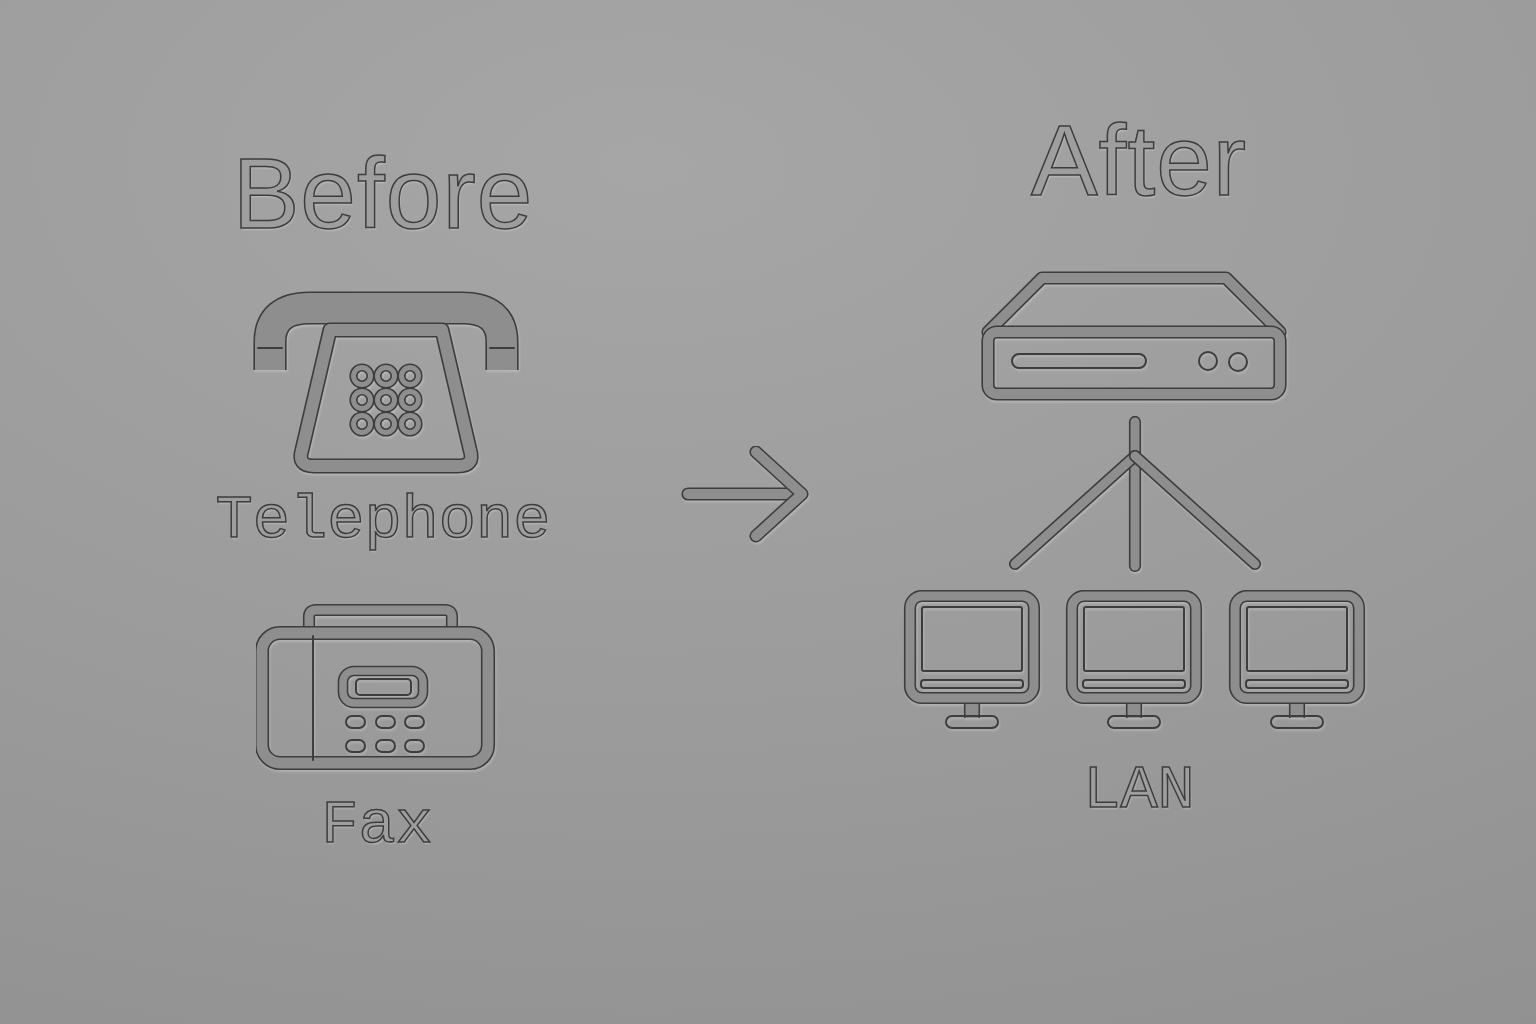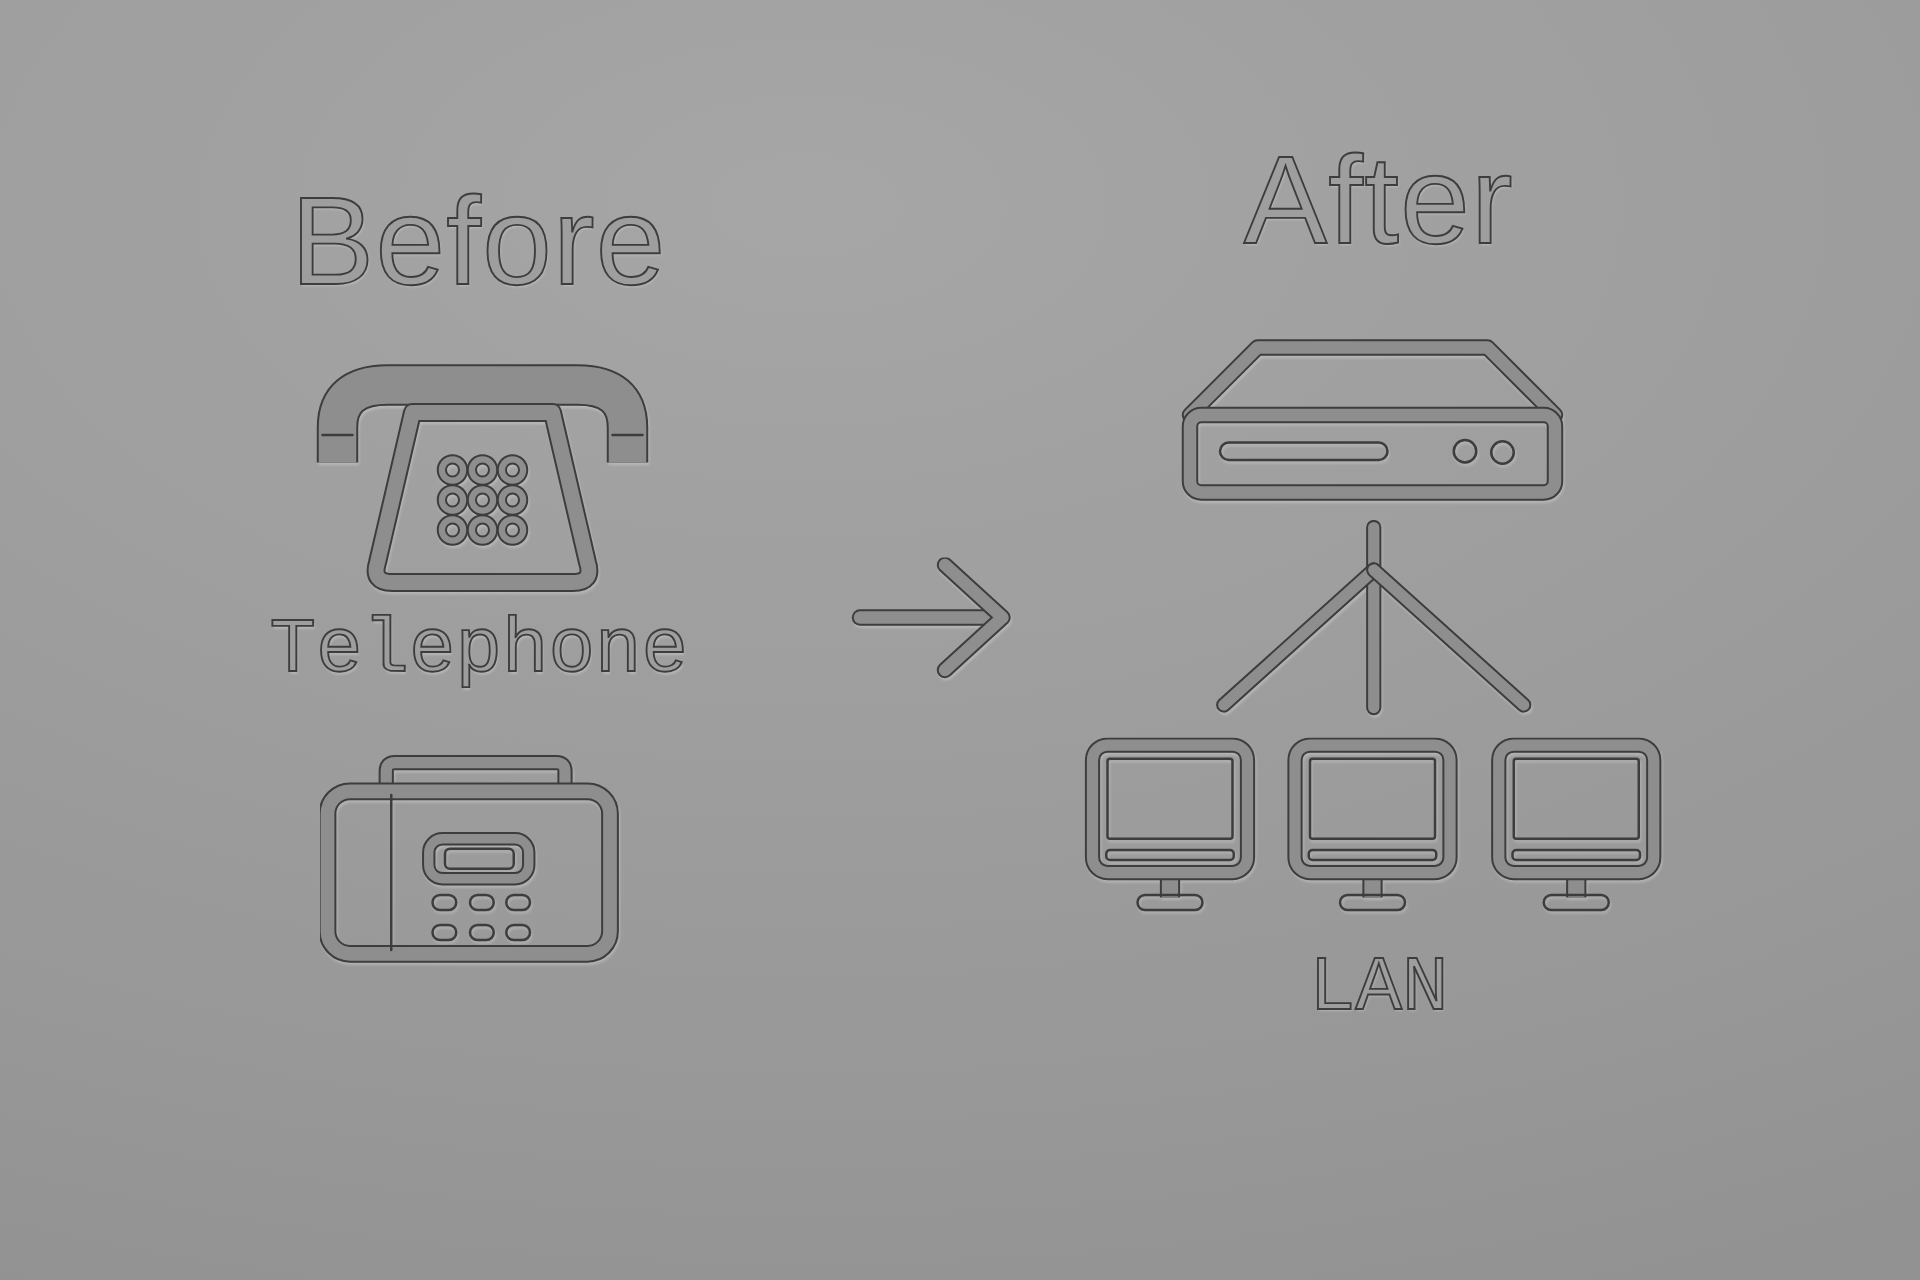--- a/index.html
+++ b/index.html
@@ -71,30 +71,31 @@
     <g>
       <rect x="90" y="113" width="19" height="12" rx="6" fill="none" stroke="#3d3d3d" stroke-width="2" stroke-linecap="round" stroke-linejoin="round"></rect>
       <rect x="120" y="113" width="19" height="12" rx="6" fill="none" stroke="#3d3d3d" stroke-width="2" stroke-linecap="round" stroke-linejoin="round"></rect>
       <rect x="149" y="113" width="19" height="12" rx="6" fill="none" stroke="#3d3d3d" stroke-width="2" stroke-linecap="round" stroke-linejoin="round"></rect>
       <rect x="90" y="137" width="19" height="12" rx="6" fill="none" stroke="#3d3d3d" stroke-width="2" stroke-linecap="round" stroke-linejoin="round"></rect>
       <rect x="120" y="137" width="19" height="12" rx="6" fill="none" stroke="#3d3d3d" stroke-width="2" stroke-linecap="round" stroke-linejoin="round"></rect>
       <rect x="149" y="137" width="19" height="12" rx="6" fill="none" stroke="#3d3d3d" stroke-width="2" stroke-linecap="round" stroke-linejoin="round"></rect>
     </g>
   </svg>
 
+  <div class="abs engraved label" style="left:177px;top:762px;width:400px;">Fax</div>
 </div>
 
 <svg class="abs icon" style="left:680px;top:446px;" width="140" height="100" viewBox="0 0 140 100" xmlns="http://www.w3.org/2000/svg">
   <path d="M8,48 H118" fill="none" stroke="#3d3d3d" stroke-width="13.2" stroke-linecap="round" stroke-linejoin="round"></path>
     <path d="M8,48 H118" fill="none" stroke="#8e8e8e" stroke-width="10" stroke-linecap="round" stroke-linejoin="round"></path>
   <path d="M76,6 L122,48 L76,90" fill="none" stroke="#3d3d3d" stroke-width="13.2" stroke-linecap="round" stroke-linejoin="round"></path>
     <path d="M76,6 L122,48 L76,90" fill="none" stroke="#8e8e8e" stroke-width="10" stroke-linecap="round" stroke-linejoin="round"></path>
 </svg>
 
-<div class="abs" style="left:814px;top:0;width:686px;height:727px;">
+<div class="abs" style="left:850px;top:0;width:686px;height:727px;">
   <div class="abs engraved title" style="left:89px;top:110px;width:400px;">After</div>
 
   <svg class="abs icon" style="left:124px;top:266px;" width="320" height="140" viewBox="0 0 320 140" xmlns="http://www.w3.org/2000/svg">
     <path d="M14,66 L68,12 H252 L306,66" fill="none" stroke="#3d3d3d" stroke-width="13.2" stroke-linecap="round" stroke-linejoin="round"></path>
       <path d="M14,66 L68,12 H252 L306,66" fill="none" stroke="#8e8e8e" stroke-width="10" stroke-linecap="round" stroke-linejoin="round"></path>
     <rect x="14" y="66" width="292" height="62" rx="9" fill="none" stroke="#3d3d3d" stroke-width="13.2" stroke-linecap="round" stroke-linejoin="round"></rect>
       <rect x="14" y="66" width="292" height="62" rx="9" fill="none" stroke="#8e8e8e" stroke-width="10" stroke-linecap="round" stroke-linejoin="round"></rect>
     <rect x="38" y="88" width="134" height="14" rx="7" fill="none" stroke="#3d3d3d" stroke-width="2" stroke-linecap="round" stroke-linejoin="round"></rect>
     <circle cx="234" cy="95" r="9" fill="none" stroke="#3d3d3d" stroke-width="2" stroke-linecap="round" stroke-linejoin="round"></circle>
     <circle cx="264" cy="96" r="9" fill="none" stroke="#3d3d3d" stroke-width="2" stroke-linecap="round" stroke-linejoin="round"></circle>

